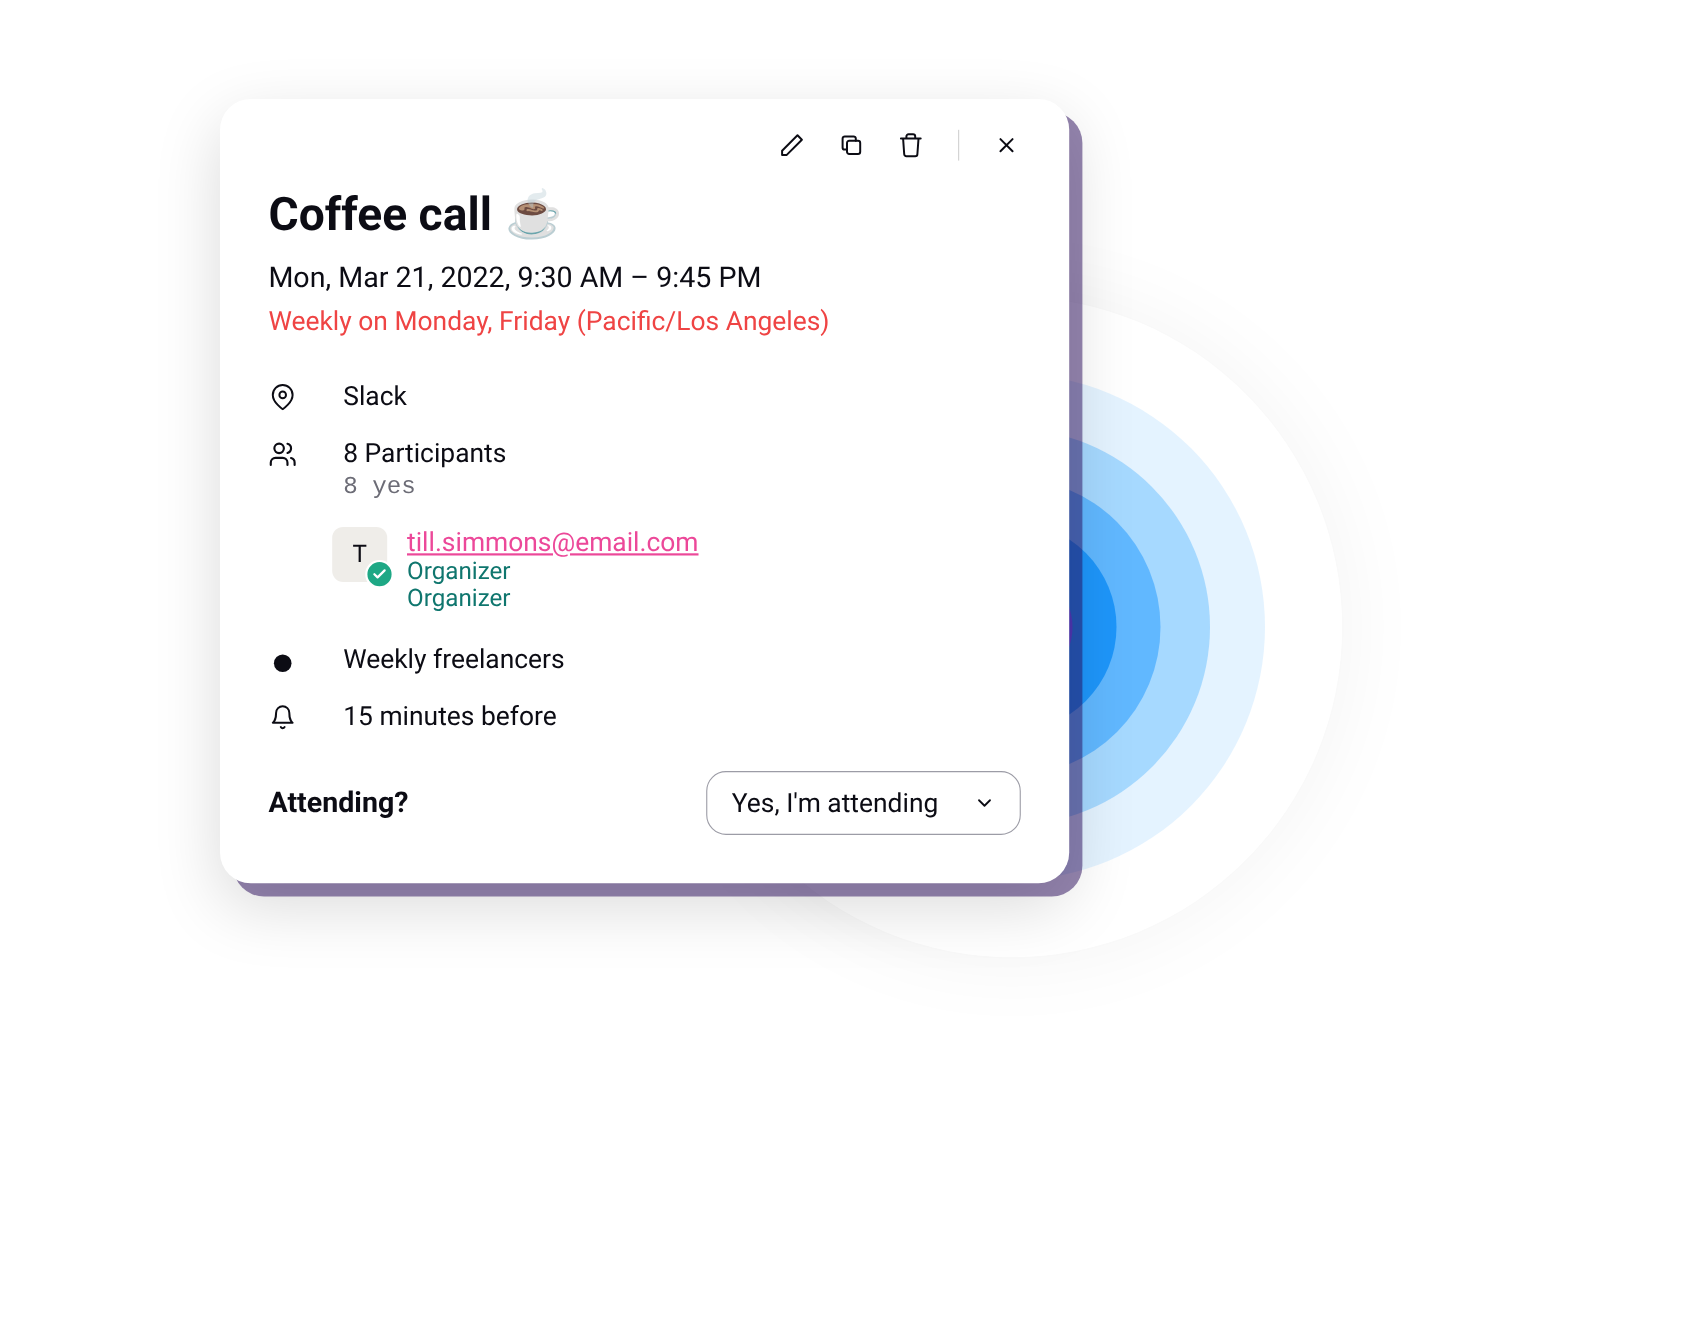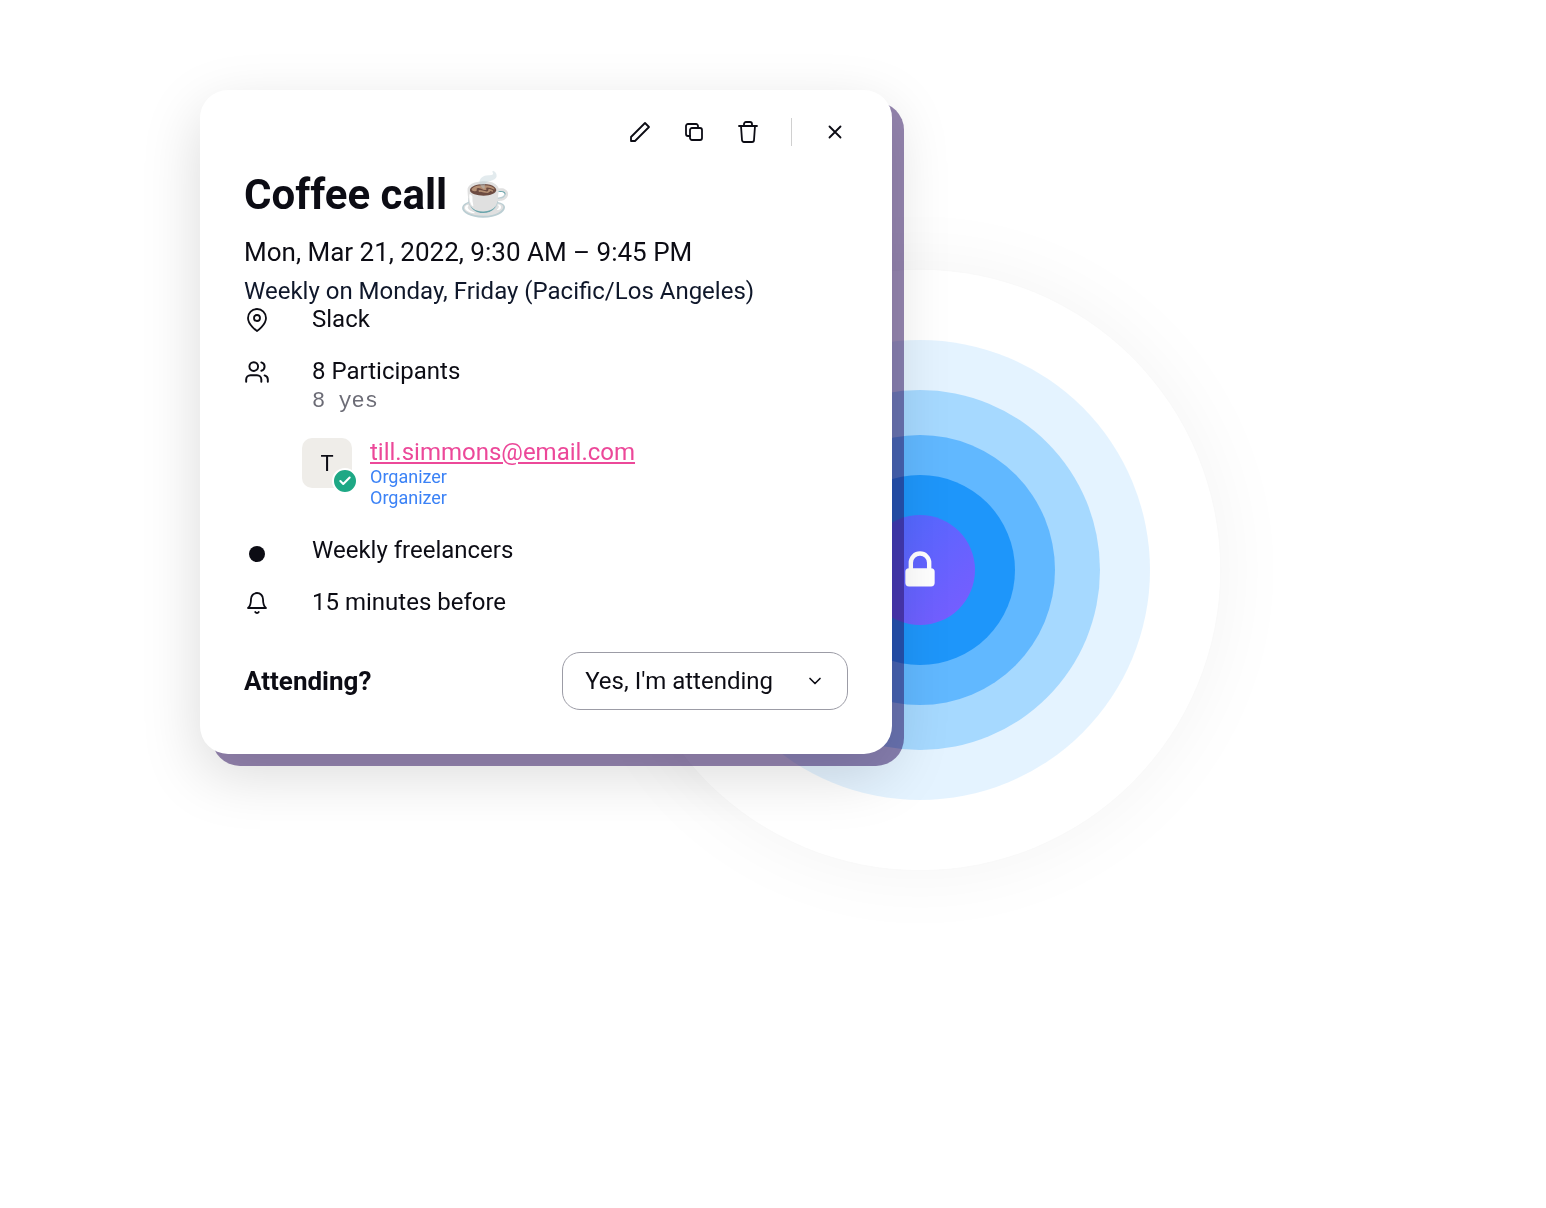--- a/index.html
+++ b/index.html
@@ -36,21 +36,21 @@
     border-radius: 50%;
     background: linear-gradient(135deg, #4a6bff 0%, #7b5cff 100%);
     display: flex;
     align-items: center;
     justify-content: center;
   }
   .card {
     position: absolute;
     left: 200px;
     top: 90px;
-    width: 692px;
+    width: 772px;
     background: #ffffff;
     border-radius: 28px;
     box-shadow: 12px 12px 0px rgba(40,10,90,0.5), 0 20px 60px rgba(0,0,0,0.15);
     padding: 28px 44px 44px 44px;
   }
   .toolbar {
     display: flex;
     justify-content: flex-end;
     align-items: center;
     gap: 28px;
@@ -80,21 +80,22 @@
     gap: 12px;
     margin-bottom: 18px;
   }
   .datetime {
     font-size: 26px;
     color: #0c0c14;
     margin-bottom: 10px;
   }
   .recurrence {
     font-size: 24px;
-    color: #0f172a;
+    color: #ef4444;
+    margin-bottom: 40px;
   }
   .row {
     display: flex;
     align-items: flex-start;
     gap: 42px;
     margin-bottom: 24px;
   }
   .row-icon {
     width: 26px;
     height: 26px;
@@ -146,22 +147,22 @@
     align-items: center;
     justify-content: center;
     border: 2px solid #fff;
   }
   .participant-info .email {
     font-size: 24px;
     color: #ec4899;
     text-decoration: underline;
   }
   .participant-info .role {
-    font-size: 18px;
-    color: #3b82f6;
+    font-size: 22px;
+    color: #0f766e;
   }
   .dot-icon {
     width: 16px;
     height: 16px;
     border-radius: 50%;
     background: #0c0c14;
     margin: 6px 5px 0 5px;
   }
   .attend-row {
     display: flex;

